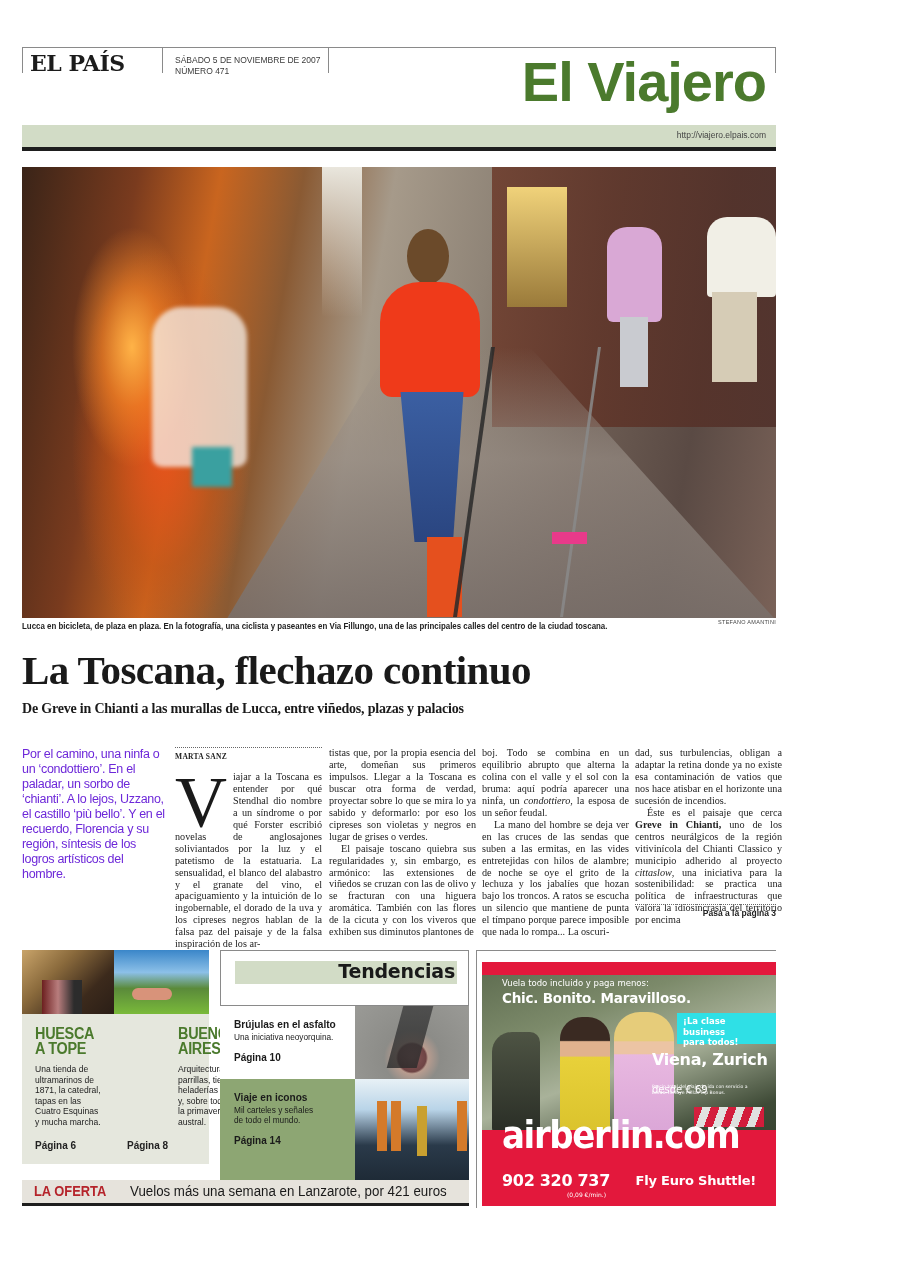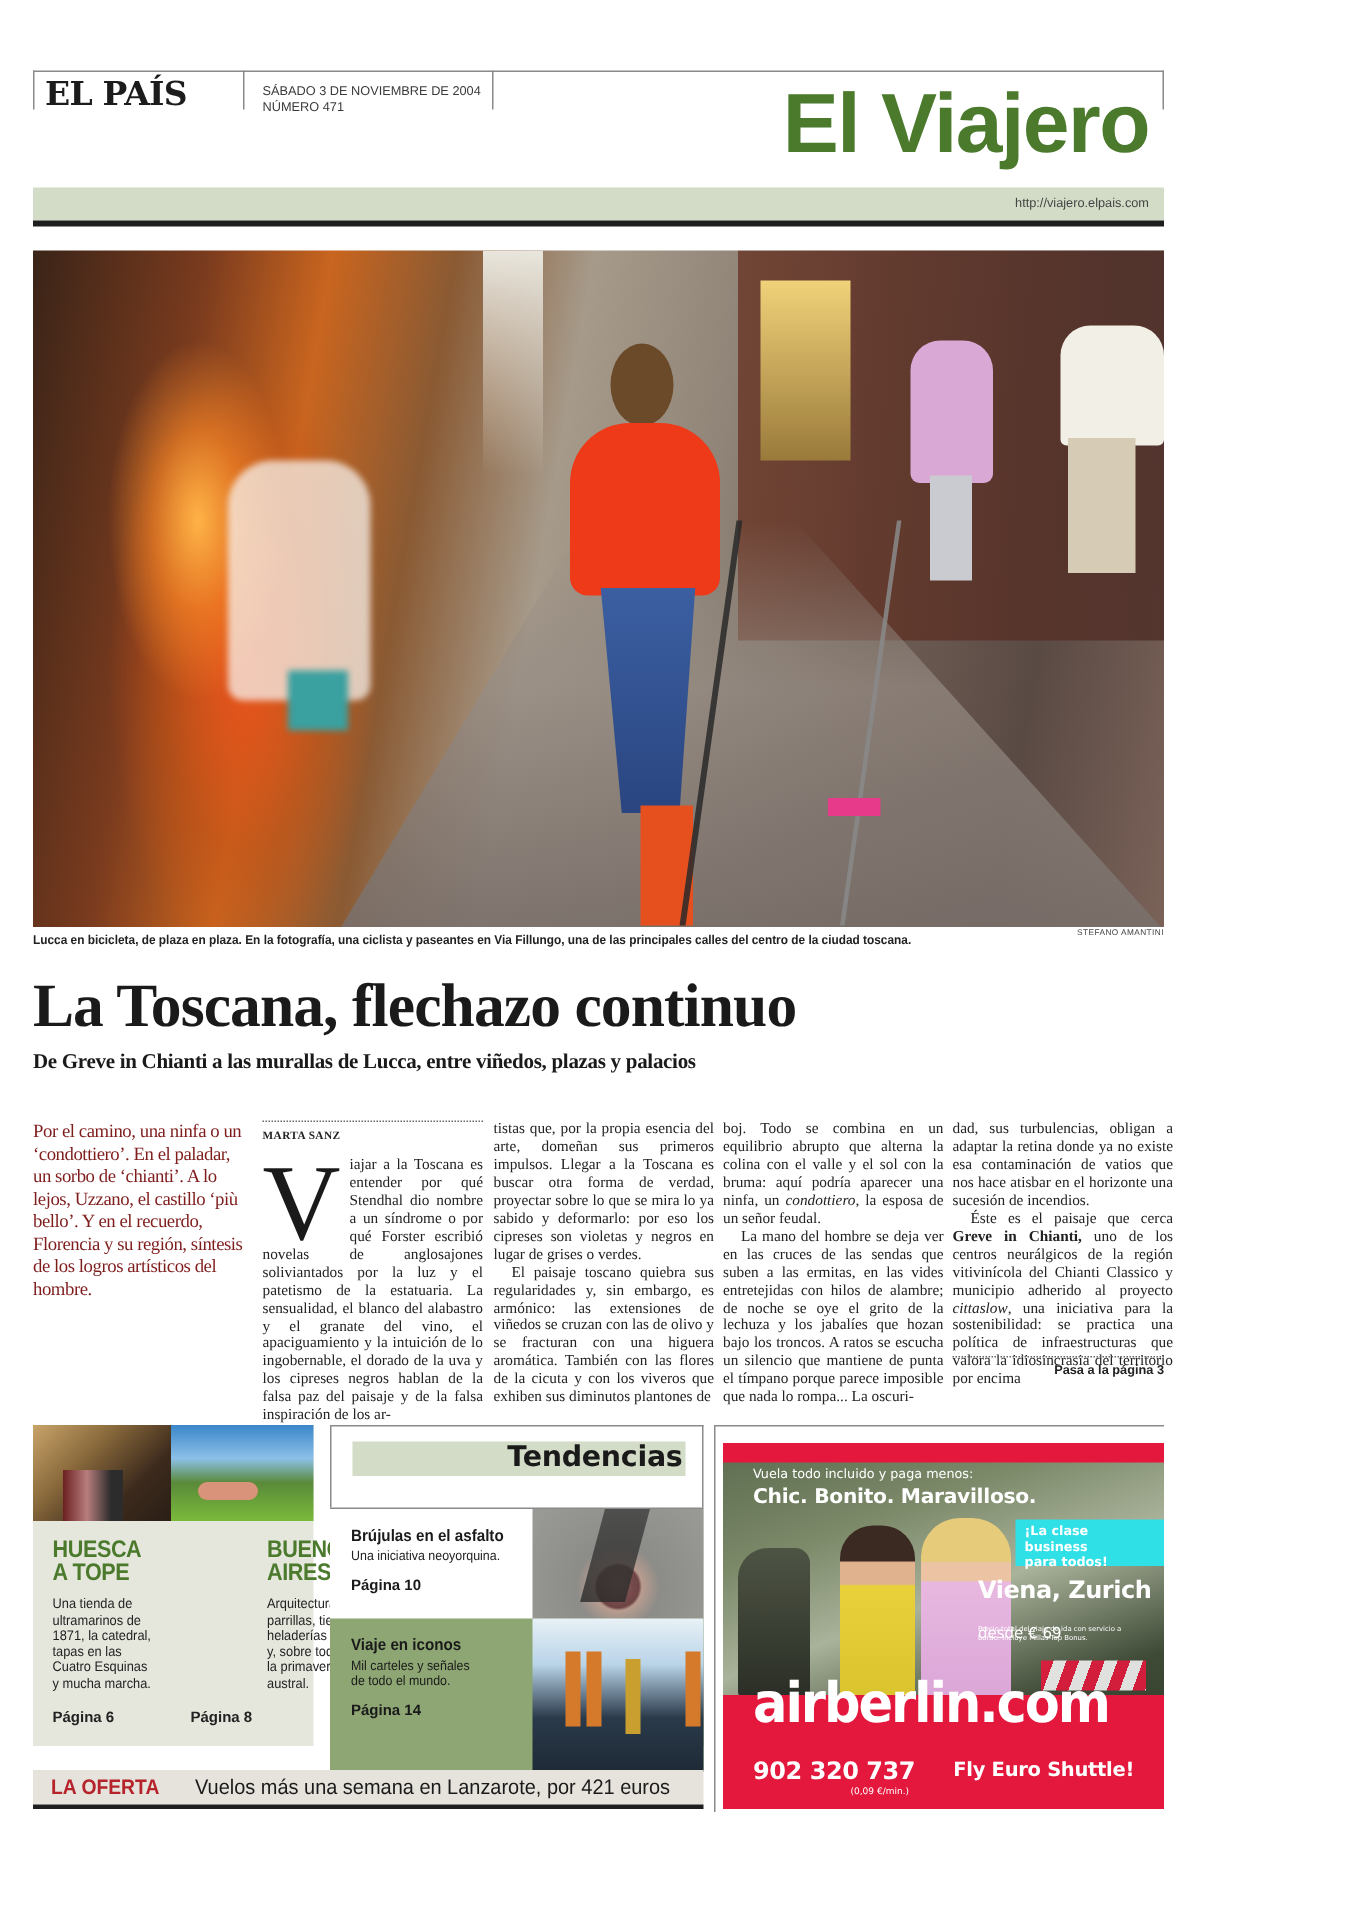--- a/index.html
+++ b/index.html
@@ -43,21 +43,21 @@
   .hero .ghost-bag { position: absolute; left: 170px; top: 280px; width: 40px; height: 40px; background: #3aa0a0; filter: blur(2px); }
 
   .caption { position: absolute; left: 22px; top: 621px; font-family: "Liberation Sans", sans-serif; font-weight: bold; font-size: 8.5px; color: #222; transform: scaleX(0.93); transform-origin: left; }
   .credit { position: absolute; right: 124px; top: 619px; font-family: "Liberation Sans", sans-serif; font-size: 5.5px; color: #444; letter-spacing: 0.3px; }
 
   
   .headline { position: absolute; left: 22px; top: 645px; font-family: "Liberation Serif", serif; font-size: 41px; letter-spacing: -0.6px; color: #1a1a1a; line-height: 50px; }
   .subhead { position: absolute; left: 22px; top: 695px; font-family: "Liberation Serif", serif; font-size: 14px; color: #1a1a1a; line-height: 28px; letter-spacing: -0.2px; }
 
   
-  .lede { position: absolute; left: 22px; top: 747px; width: 145px; font-family: Liberation Serif, serif; font-size: 12.5px; line-height: 15px; color: #7f1d1d; letter-spacing: -0.3px; }
+  .lede { position: absolute; left: 22px; top: 747px; width: 145px; font-family: Liberation Sans, sans-serif; font-size: 12.5px; line-height: 15px; color: #6d28d9; letter-spacing: -0.3px; }
   .col { position: absolute; top: 747px; width: 147px; font-family: "Liberation Serif", serif; font-size: 10.2px; line-height: 11.95px; color: #222; text-align: justify; hyphens: auto; }
   .col p { text-indent: 0; }
   .col p + p { text-indent: 12px; }
   .col1 { left: 175px; }
   .col2 { left: 329px; }
   .col3 { left: 482px; }
   .col4 { left: 635px; }
   .dotrule { border-top: 1px dotted #666; height: 0; }
   .byline { font-family: "Liberation Serif", serif; font-weight: bold; font-size: 7.5px; letter-spacing: 0.3px; margin: 3px 0 8px 0; }
   .dropcap { float: left; font-family: "Liberation Serif", serif; font-size: 72px; line-height: 56px; margin: 3px 6px 0 0; color: #1a1a1a; }
@@ -127,21 +127,21 @@
 <body>
 
 <header>
   <div class="mast-topline"></div>
   <div class="mast-vline" style="left:22px;height:26px;"></div>
   <div class="mast-vline" style="left:162px;height:26px;"></div>
   <div class="mast-vline" style="left:328px;height:26px;"></div>
   <div class="mast-vline" style="left:775px;height:26px;"></div>
   <div class="brand">EL PAÍS</div>
   <div class="issue">
-    <div>SÁBADO 3 DE NOVIEMBRE DE 2004</div>
+    <div>SÁBADO 5 DE NOVIEMBRE DE 2007</div>
     <div>NÚMERO 471</div>
   </div>
   <div class="section-title">El Viajero</div>
   <div class="url-band">
     <span class="url-text">http://viajero.elpais.com</span>
   </div>
   <div class="url-rule"></div>
 </header>
 
 <figure>

